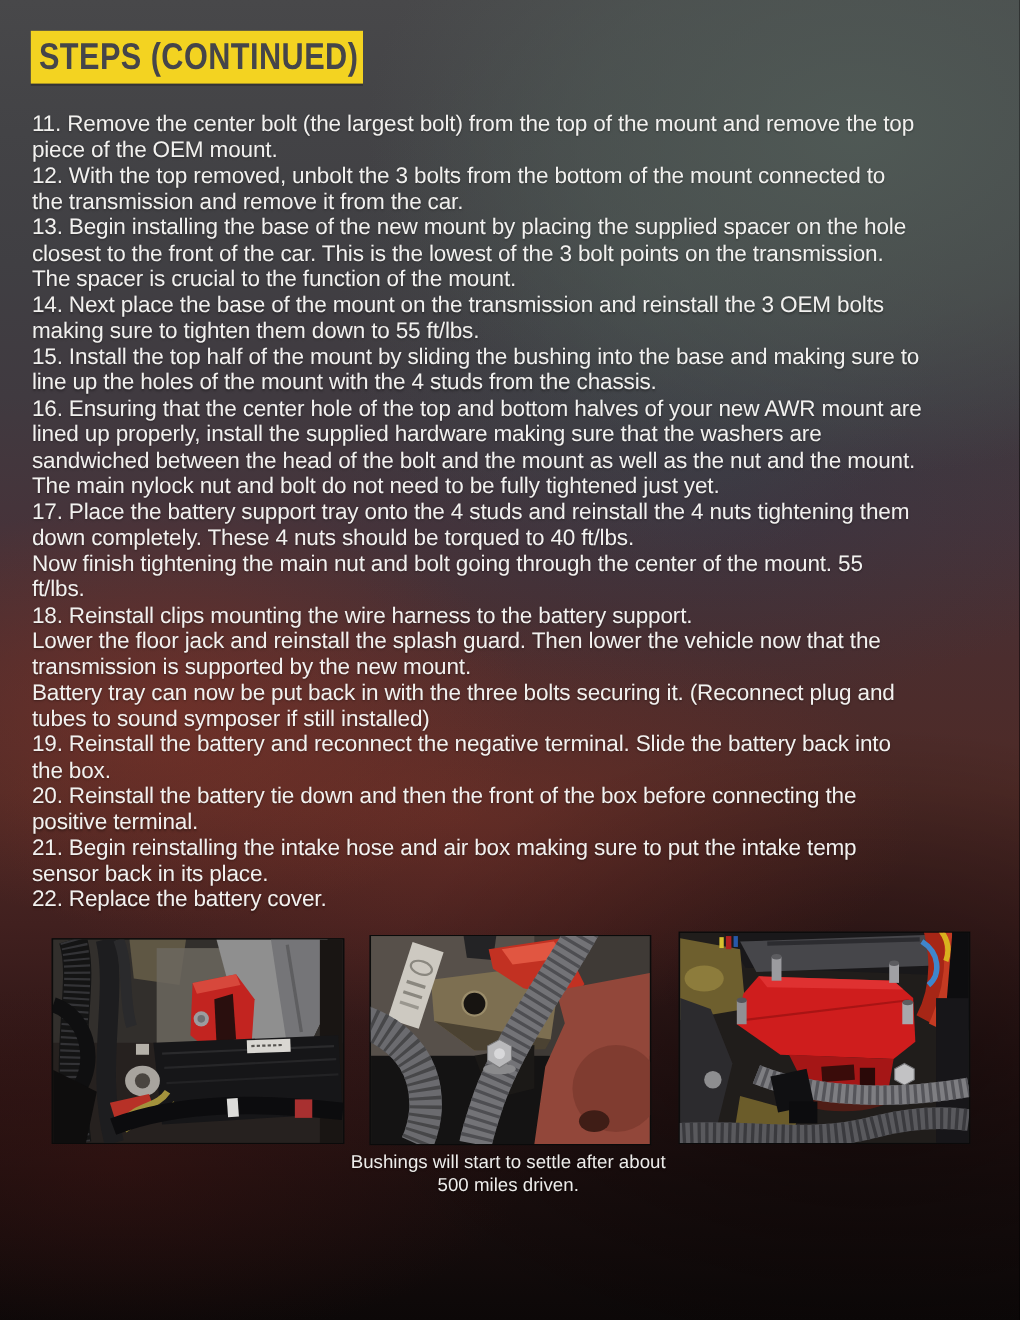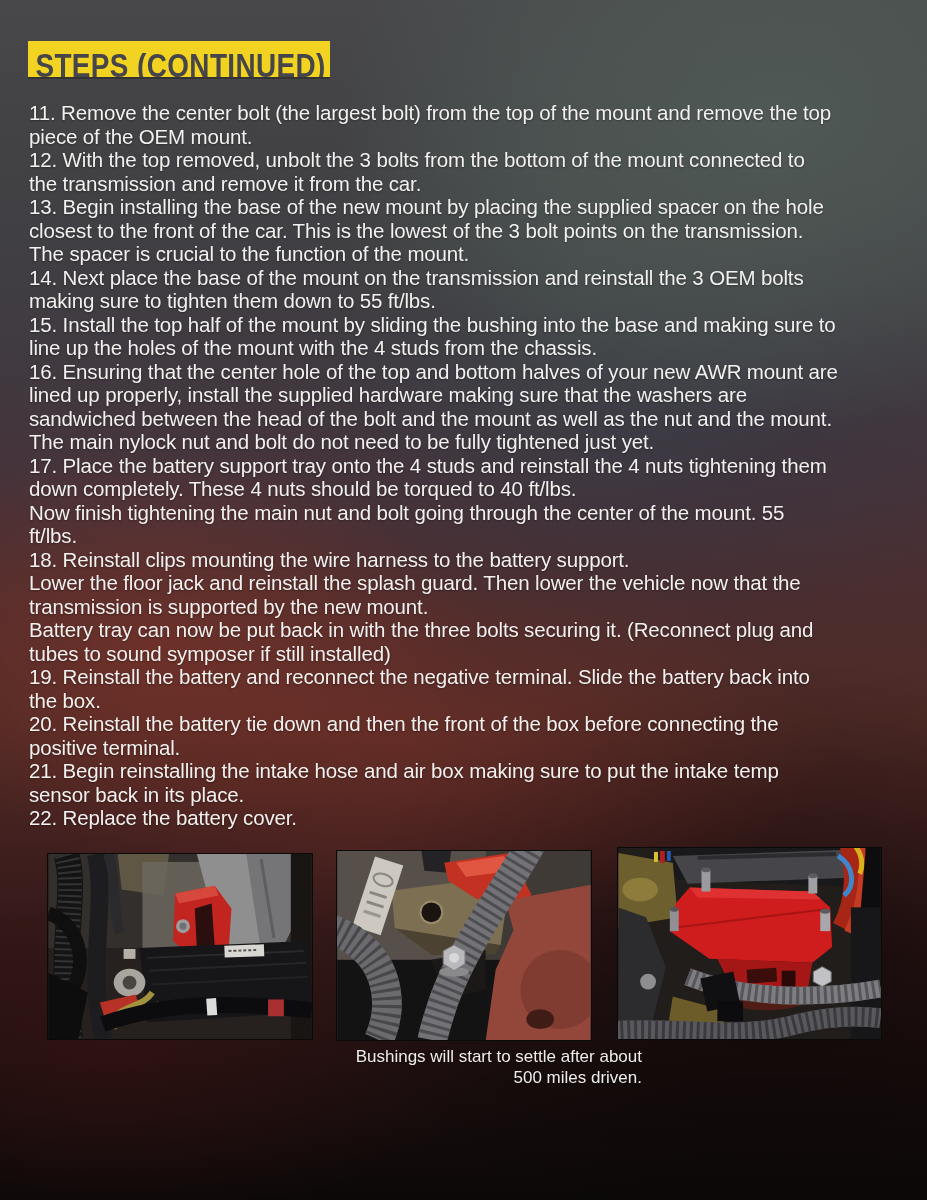--- a/index.html
+++ b/index.html
@@ -10,21 +10,21 @@
       radial-gradient(ellipse 48% 26% at 84% 10%, rgba(80,90,86,0.95) 0%, rgba(80,90,86,0.55) 55%, rgba(80,90,86,0) 100%),
       radial-gradient(ellipse 30% 22% at 63% 22%, rgba(70,80,78,0.5), rgba(70,80,78,0) 100%),
       radial-gradient(ellipse 36% 16% at 16% 54%, rgba(133,52,40,0.55), rgba(133,52,40,0) 100%),
       radial-gradient(ellipse 40% 18% at 70% 36%, rgba(44,56,74,0.40), rgba(44,56,74,0) 100%),
       radial-gradient(ellipse 45% 16% at 45% 62%, rgba(140,52,40,0.35), rgba(140,52,40,0) 100%),
       radial-gradient(ellipse 50% 25% at 85% 80%, rgba(0,0,0,0.5), rgba(0,0,0,0) 100%),
       radial-gradient(ellipse 40% 14% at 12% 88%, rgba(60,20,18,0.5), rgba(60,20,18,0) 100%),
       linear-gradient(180deg,#48484a 0%,#434346 10%,#403f43 20%,#403a40 30%,#46333a 40%,#4b2d2e 50%,#4e2a26 60%,#41201f 70%,#2e1616 80%,#1a0e0e 90%,#0c0808 100%);
   }
   .header-box{
-    position:absolute;left:28px;top:41px;width:302px;height:36px;
+    position:absolute;left:28px;top:28px;width:302px;height:48px;
     background:#f3d321;box-shadow:0 2px 0 rgba(0,0,0,0.25);
     overflow:hidden;white-space:nowrap;
   }
   .header-box span{
     display:inline-block;color:#45454a;font-weight:bold;font-size:34px;
     line-height:48px;letter-spacing:0.5px;padding-left:9px;
     transform:scaleX(0.82);transform-origin:left center;
   }
   .steps{
     position:absolute;left:29px;top:101px;width:902px;
@@ -32,21 +32,21 @@
     text-shadow:0 1px 2px rgba(0,0,0,0.35);
   }
   .step{white-space:pre-line;}
   .photo{position:absolute;border:1px solid #0a0a0a;box-sizing:border-box;background:#151414;}
   .photo svg{display:block;}
   #photo1{left:47px;top:853px;width:266px;height:187px;}
   #photo2{left:336px;top:850px;width:256px;height:191px;}
   #photo3{left:617px;top:847px;width:265px;height:193px;}
   .caption{
     position:absolute;left:282px;top:1046px;width:360px;
-    text-align:right;color:#eeedeb;font-size:17px;line-height:21px;
+    text-align:center;color:#eeedeb;font-size:17px;line-height:21px;
     white-space:pre-line;text-shadow:0 1px 2px rgba(0,0,0,0.4);
   }
   .logo{position:absolute;left:406px;top:1096px;width:114px;height:68px;}
 </style>
 </head>
 <body>
 
 <div id="page">
 
   <div class="header-box">

